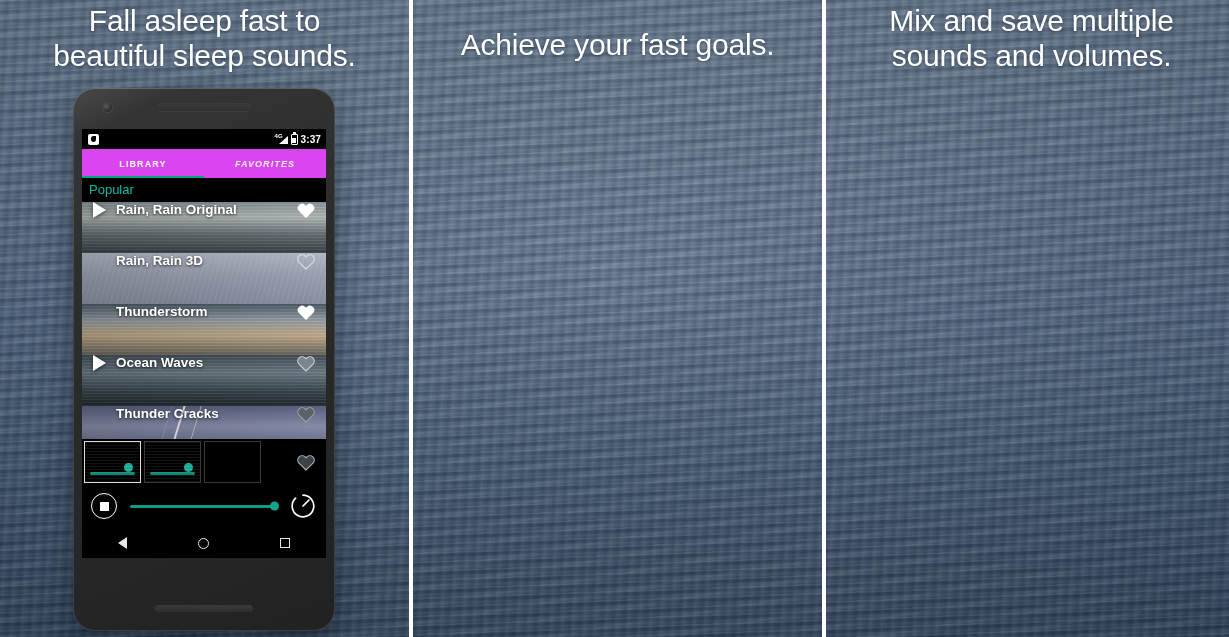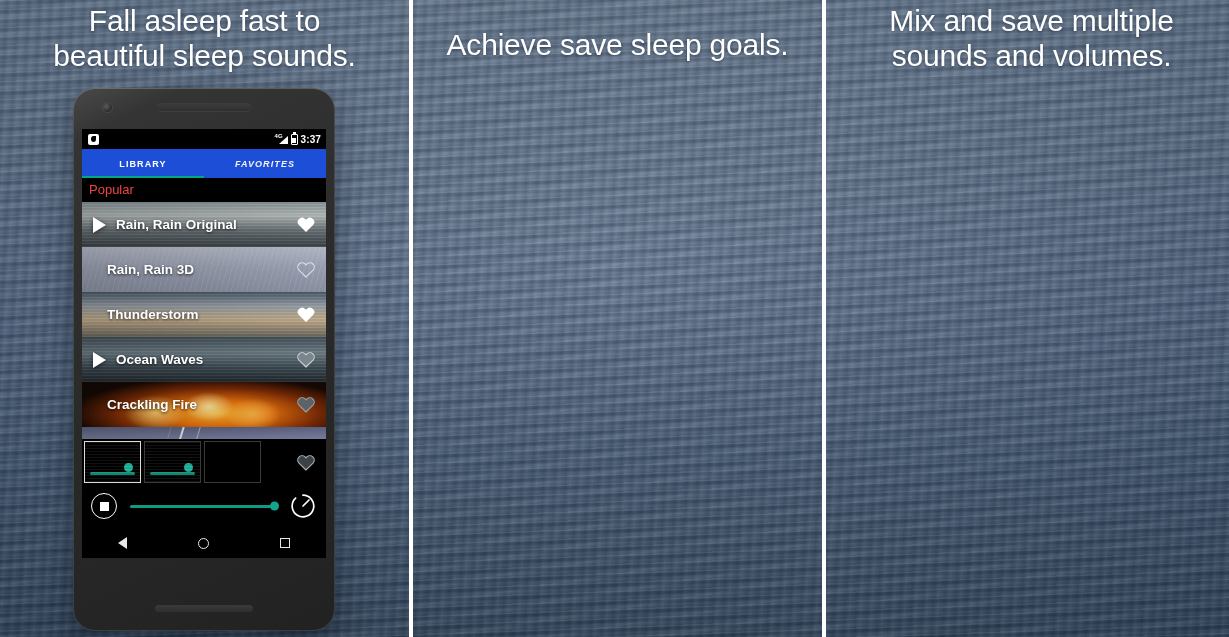--- a/index.html
+++ b/index.html
@@ -127,58 +127,58 @@
   }
   .sb-batt::before {
     content:""; position:absolute; left: 1.6px; top: -2.6px; width: 3px; height: 2px; background: #fff;
   }
   .sb-batt::after {
     content:""; position:absolute; left: 0.6px; right: 0.6px; bottom: 0.6px; height: 60%; background: #fff;
   }
   .sb-time { font-size: 10px; font-weight: 700; letter-spacing: .1px; }
 
   
-  .tabs { height: 29px; background: #1d4ed8; display: flex; position: relative; }
+  .tabs { height: 29px; background: #d946ef; display: flex; position: relative; }
   .tab {
     flex: 1; display: flex; align-items: center; justify-content: center;
     color: #ffffff; font-size: 9px; font-weight: 700; letter-spacing: 1.1px;
   }
   .tab.inactive { color: #f2f2f2; font-style: italic; }
   .tab-underline {
     position: absolute; bottom: 0; left: 0; width: 50%; height: 2px; background: #00a884;
   }
 
   
   .section-head {
-    background: #000; color: #ef4444;
+    background: #000; color: #14b8a6;
     font-size: 13px; padding: 4px 0 5px 7px;
   }
 
   
   .slist { position: relative; }
   .srow {
-    position: relative; height: 45px; display: flex; align-items: center;
+    position: relative; height: 51px; display: flex; align-items: flex-start;
     overflow: hidden;
   }
   .srow .art { position: absolute; inset: 0; }
   .srow .shade { position: absolute; inset: 0; background: linear-gradient(90deg, rgba(0,0,0,.18), rgba(0,0,0,.04)); }
   .srow .play {
     position: relative; z-index: 2; width: 0; height: 0; margin-left: 11px;
     border-left: 13px solid #ffffff;
     border-top: 8px solid transparent;
     border-bottom: 8px solid transparent;
     filter: drop-shadow(0 1px 2px rgba(0,0,0,.6));
   }
   .srow .nm {
     position: relative; z-index: 2; margin-left: 10px;
     color: #fff; font-size: 13.5px; font-weight: 700;
     text-shadow: 0 1px 3px rgba(0,0,0,.75);
     white-space: nowrap;
   }
-  .srow.no-play .nm { margin-left: 25px; }
+  .srow.no-play .nm { margin-left: 34px; }
   .srow .heart { position: relative; z-index: 2; margin-left: auto; margin-right: 11px; }
 
   .heart-ico { width: 18px; height: 17px; display: block; }
 
   
   .art-storm   { background: linear-gradient(180deg,#8e9aa0 0%,#b9bfbd 30%,#6c757a 62%,#3c4448 100%); }
   .art-rain3d  { background: linear-gradient(180deg,#b7bcca 0%,#9ea4b6 45%,#8d93a6 100%); }
   .art-ocean   { background: linear-gradient(180deg,#46535c 0%,#6f8089 35%,#3c4a52 70%,#222a2f 100%); }
   .art-thunderstorm { background: linear-gradient(180deg,#4f5e6d 0%,#9aa3ab 30%,#c9b28f 62%,#6d6a60 100%); }
   .art-fire    { background: radial-gradient(ellipse 60% 80% at 55% 70%, #ffb52e 0%, #e8720d 35%, #7a2a05 70%, #140803 100%); }
@@ -340,30 +340,20 @@
               </div>
             </div>
             <div class="srow">
               <div class="art art-ocean texture-horiz"></div>
               <div class="shade"></div>
               <div class="play"></div>
               <div class="nm">Ocean Waves</div>
               <div class="heart">
                 <svg class="heart-ico" viewBox="0 0 24 22">
                     <path d="M12 21 2.6 11.8a5.8 5.8 0 0 1 8.2-8.2L12 4.8l1.2-1.2a5.8 5.8 0 0 1 8.2 8.2Z" fill="#7b858c" stroke="#cfd6da" stroke-width="1.4"></path>
-                  </svg>
-              </div>
-            </div>
-            <div class="srow no-play">
-              <div class="art art-fire texture-flame"></div>
-              <div class="shade"></div>
-              <div class="nm">Crackling Fire</div>
-              <div class="heart">
-                <svg class="heart-ico" viewBox="0 0 24 22">
-                    <path d="M12 21 2.6 11.8a5.8 5.8 0 0 1 8.2-8.2L12 4.8l1.2-1.2a5.8 5.8 0 0 1 8.2 8.2Z" fill="#5c6368" stroke="#9aa3a9" stroke-width="1.4"></path>
                   </svg>
               </div>
             </div>
             <div class="srow no-play">
               <div class="art art-thunder texture-bolt"></div>
               <div class="shade"></div>
               <div class="nm">Thunder Cracks</div>
               <div class="heart">
                 <svg class="heart-ico" viewBox="0 0 24 22">
                     <path d="M12 21 2.6 11.8a5.8 5.8 0 0 1 8.2-8.2L12 4.8l1.2-1.2a5.8 5.8 0 0 1 8.2 8.2Z" fill="#5c6368" stroke="#9aa3a9" stroke-width="1.4"></path>
@@ -411,21 +401,21 @@
           </div>
 
         </div>
       </div>
     </div>
 
     <div class="divider"></div>
 
     <div class="panel p2">
       <div class="headline one-line">
-        <div>Achieve save sleep goals.</div>
+        <div>Achieve your fast goals.</div>
       </div>
 
     </div>
 
     <div class="divider"></div>
 
     <div class="panel p3">
       <div class="headline two-line">
         <div>Mix and save multiple</div>
         <div>sounds and volumes.</div>

